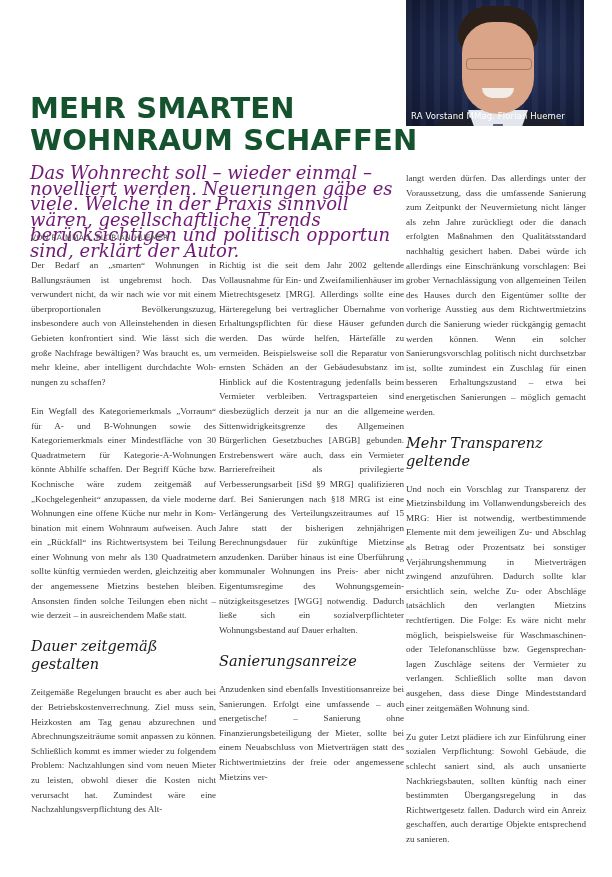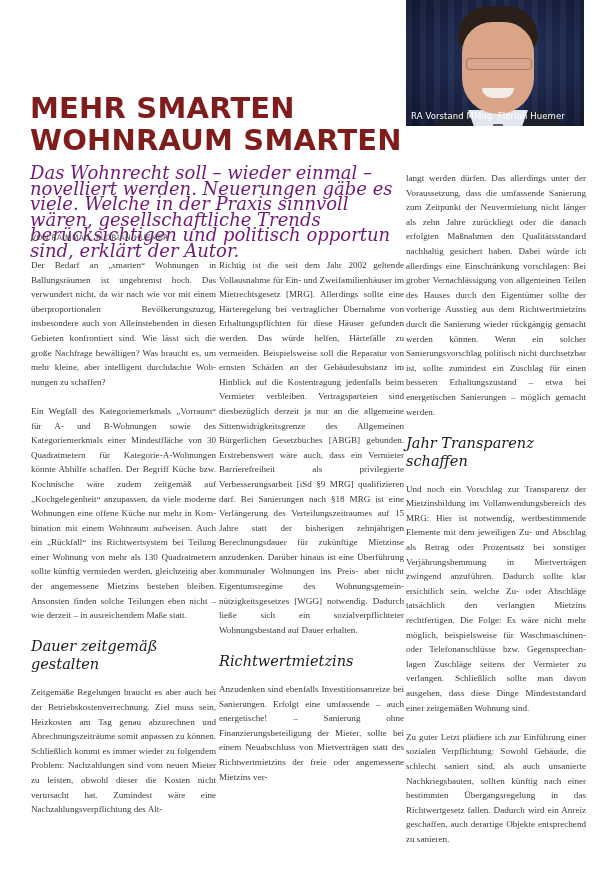--- a/index.html
+++ b/index.html
@@ -9,21 +9,21 @@
   .photo .curtain { position:absolute; inset:0; background: repeating-linear-gradient(90deg, rgba(255,255,255,0.03) 0 6px, rgba(0,0,0,0.08) 6px 14px); }
   .photo .hair { position:absolute; left:52px; top:6px; width:80px; height:46px; border-radius: 40px 40px 20px 20px; background:#2a2019; }
   .photo .face { position:absolute; left:56px; top:22px; width:72px; height:92px; border-radius: 34px 34px 40px 40px; background: #d9a488; }
   .photo .glasses { position:absolute; left:60px; top:58px; width:64px; height:10px; border:1px solid #8a6a5a; border-radius:4px; opacity:.7; }
   .photo .smile { position:absolute; left:76px; top:88px; width:32px; height:10px; border-radius:0 0 16px 16px; background:#f3ece6; }
   .photo .suit { position:absolute; left:18px; top:112px; width:150px; height:60px; border-radius:40px 40px 0 0; background:#1d1f2a; }
   .photo .shirt { position:absolute; left:62px; top:110px; width:60px; height:50px; background:#e4e6ee; clip-path: polygon(0 0,100% 0,70% 100%,30% 100%); }
   .photo .tie { position:absolute; left:84px; top:124px; width:16px; height:40px; background:#5a5f78; clip-path: polygon(20% 0,80% 0,100% 100%,0 100%); }
   .photo .caption { position:absolute; left:5px; bottom:5px; font-size:8.5px; color:#ffffff; letter-spacing:0.1px; }
 
-  .title { position:absolute; left:30px; top:92px; margin:0; font-family:"DejaVu Sans", sans-serif; font-weight:bold; font-size:29px; line-height:32px; color:#7f1d1d; letter-spacing:0.2px; }
+  .title { position:absolute; left:30px; top:92px; margin:0; font-family:"DejaVu Sans", sans-serif; font-weight:bold; font-size:29px; line-height:32px; color:#14532d; letter-spacing:0.2px; }
   .lead { position:absolute; left:30px; top:165px; width:370px; margin:0; font-family:"DejaVu Serif", serif; font-style:italic; font-size:18px; line-height:15.5px; color:#701a75; }
   .byline { position:absolute; left:31px; top:233px; font-size:7.5px; color:#555; letter-spacing:0.4px; }
 
   .col { position:absolute; top:258px; width:185px; font-size:9.1px; line-height:14.6px; color:#3a3a3a; text-align:justify; }
   .col p { margin:0 0 14.6px 0; hyphens:manual;font-family:Liberation Serif, serif; }
   .col1 { left:31px; }
   .col2 { left:219px; }
   .col3 { left:406px; top:171px; width:180px; }
   .col h2 { margin:4px 0 12px 0; font-family:"DejaVu Serif", serif; font-style:italic; font-weight:normal; font-size:14.5px; line-height:18px; color:#1a1a1a; text-align:left; }
   .tight { margin-bottom:0 !important; }
@@ -38,38 +38,38 @@
   <div class="tie"></div>
   <div class="hair"></div>
   <div class="face"></div>
   <div class="glasses"></div>
   <div class="smile"></div>
   <span class="caption">RA Vorstand MMag. Florian Huemer</span>
 </div>
 
 <h1 class="title">
   <span>MEHR SMARTEN</span><br>
-  <span>WOHNRAUM SMARTEN</span>
+  <span>WOHNRAUM SCHAFFEN</span>
 </h1>
 
 <p class="lead">Das Wohnrecht soll – wieder einmal – novelliert werden. Neuerungen gäbe es viele. Welche in der Praxis sinnvoll wären, gesellschaftliche Trends berücksichtigen und politisch opportun sind, erklärt der Autor.</p>
 
 <div class="byline">VON RA MMAG. FLORIAN HUEMER</div>
 
 <div class="col col1">
   <p>Der Bedarf an „smarten“ Wohnungen in Ballungsräumen ist ungebremst hoch. Das verwundert nicht, da wir nach wie vor mit einem überproportionalen Bevölkerungs­zuzug, insbesondere auch von Alleinste­henden in diesen Gebieten konfrontiert sind. Wie lässt sich die große Nachfrage bewältigen? Was braucht es, um mehr kleine, aber intelligent durchdachte Woh­nungen zu schaffen?</p>
   <p>Ein Wegfall des Kategoriemerkmals „Vor­raum“ für A- und B-Wohnungen sowie des Kategoriemerkmals einer Mindestfläche von 30 Quadratmetern für Kategorie-A-Wohnungen könnte Abhilfe schaffen. Der Begriff Küche bzw. Kochnische wäre zu­dem zeitgemäß auf „Kochgelegenheit“ anzupassen, da viele moderne Wohnun­gen eine offene Küche nur mehr in Kom­bination mit einem Wohnraum aufweisen. Auch ein „Rückfall“ ins Richtwertsystem bei Teilung einer Wohnung von mehr als 130 Quadratmetern sollte künftig vermieden werden, gleichzeitig aber der angemesse­ne Mietzins bestehen bleiben. Ansonsten finden solche Teilungen eben nicht – wie derzeit – in ausreichendem Maße statt.</p>
   <h2>Dauer zeitgemäß gestalten</h2>
   <p class="tight">Zeitgemäße Regelungen braucht es aber auch bei der Betriebskostenverrechnung. Ziel muss sein, Heizkosten am Tag genau abzurechnen und Abrechnungszeiträume somit anpassen zu können. Schließlich kommt es immer wieder zu folgendem Problem: Nachzahlungen sind vom neuen Mieter zu leisten, obwohl dieser die Kos­ten nicht verursacht hat. Zumindest wäre eine Nachzahlungsverpflichtung des Alt-</p>
 </div>
 
 <div class="col col2">
   <p>Richtig ist die seit dem Jahr 2002 geltende Vollausnahme für Ein- und Zweifamilien­häuser im Mietrechtsgesetz [MRG]. Aller­dings sollte eine Härteregelung bei vertrag­licher Übernahme von Erhaltungspflichten für diese Häuser gefunden werden. Das würde helfen, Härtefälle zu vermeiden. Beispielsweise soll die Reparatur von erns­ten Schäden an der Gebäudesubstanz im Hinblick auf die Kostentragung jedenfalls beim Vermieter verbleiben. Vertragspar­teien sind diesbezüglich derzeit ja nur an die allgemeine Sittenwidrigkeitsgrenze des Allgemeinen Bürgerlichen Gesetzbuches [ABGB] gebunden. Erstrebenswert wäre auch, dass ein Vermieter Barrierefreiheit als privilegierte Verbesserungsarbeit [iSd §9 MRG] qualifizieren darf. Bei Sanierun­gen nach §18 MRG ist eine Verlängerung des Verteilungszeitraumes auf 15 Jahre statt der bisherigen zehnjährigen Berechnungs­dauer für zukünftige Mietzinse anzudenken. Darüber hinaus ist eine Überführung kom­munaler Wohnungen ins Preis- aber nicht Eigentumsregime des Wohnungsgemein­nützigkeitsgesetzes [WGG] notwendig. Dadurch ließe sich ein sozialverpflichteter Wohnungsbestand auf Dauer erhalten.</p>
-  <h2>Richtwertmietzins</h2>
+  <h2>Sanierungsanreize</h2>
   <p class="tight">Anzudenken sind ebenfalls Investitions­anreize bei Sanierungen. Erfolgt eine um­fassende – auch energetische! – Sanierung ohne Finanzierungsbeteiligung der Mieter, sollte bei einem Neuabschluss von Miet­verträgen statt des Richtwertmietzins der freie oder angemessene Mietzins ver-</p>
 </div>
 
 <div class="col col3">
   <p>langt werden dürfen. Das allerdings unter der Voraussetzung, dass die umfassende Sanierung zum Zeitpunkt der Neuvermie­tung nicht länger als zehn Jahre zurückliegt oder die danach erfolgten Maßnahmen den Qualitätsstandard nachhaltig gesichert haben. Dabei würde ich allerdings eine Einschränkung vorschlagen: Bei grober Vernachlässigung von allgemeinen Teilen des Hauses durch den Eigentümer sollte der vorherige Ausstieg aus dem Richtwert­mietzins durch die Sanierung wieder rück­gängig gemacht werden können. Wenn ein solcher Sanierungsvorschlag politisch nicht durchsetzbar ist, sollte zumindest ein Zuschlag für einen besseren Erhaltungs­zustand – etwa bei energetischen Sanie­rungen – möglich gemacht werden.</p>
-  <h2>Jahr Transparenz schaffen</h2>
+  <h2>Mehr Transparenz geltende</h2>
   <p>Und noch ein Vorschlag zur Transparenz der Mietzinsbildung im Vollanwendungs­bereich des MRG: Hier ist notwendig, wertbestimmende Elemente mit dem je­weiligen Zu- und Abschlag als Betrag oder Prozentsatz bei sonstiger Verjährungshem­mung in Mietverträgen zwingend anzu­führen. Dadurch sollte klar ersichtlich sein, welche Zu- oder Abschläge tatsächlich den verlangten Mietzins rechtfertigen. Die Folge: Es wäre nicht mehr möglich, bei­spielsweise für Waschmaschinen- oder Telefonanschlüsse bzw. Gegensprechan­lagen Zuschläge seitens der Vermieter zu verlangen. Schließlich sollte man davon ausgehen, dass diese Dinge Mindeststan­dard einer zeitgemäßen Wohnung sind.</p>
   <p class="tight">Zu guter Letzt plädiere ich zur Einführung einer sozialen Verpflichtung: Sowohl Ge­bäude, die schlecht saniert sind, als auch unsanierte Nachkriegsbauten, sollten künf­tig nach einer bestimmten Übergangsrege­lung in das Richtwertgesetz fallen. Dadurch wird ein Anreiz geschaffen, auch derartige Objekte entsprechend zu sanieren.</p>
 </div>
 
 </body></html>

